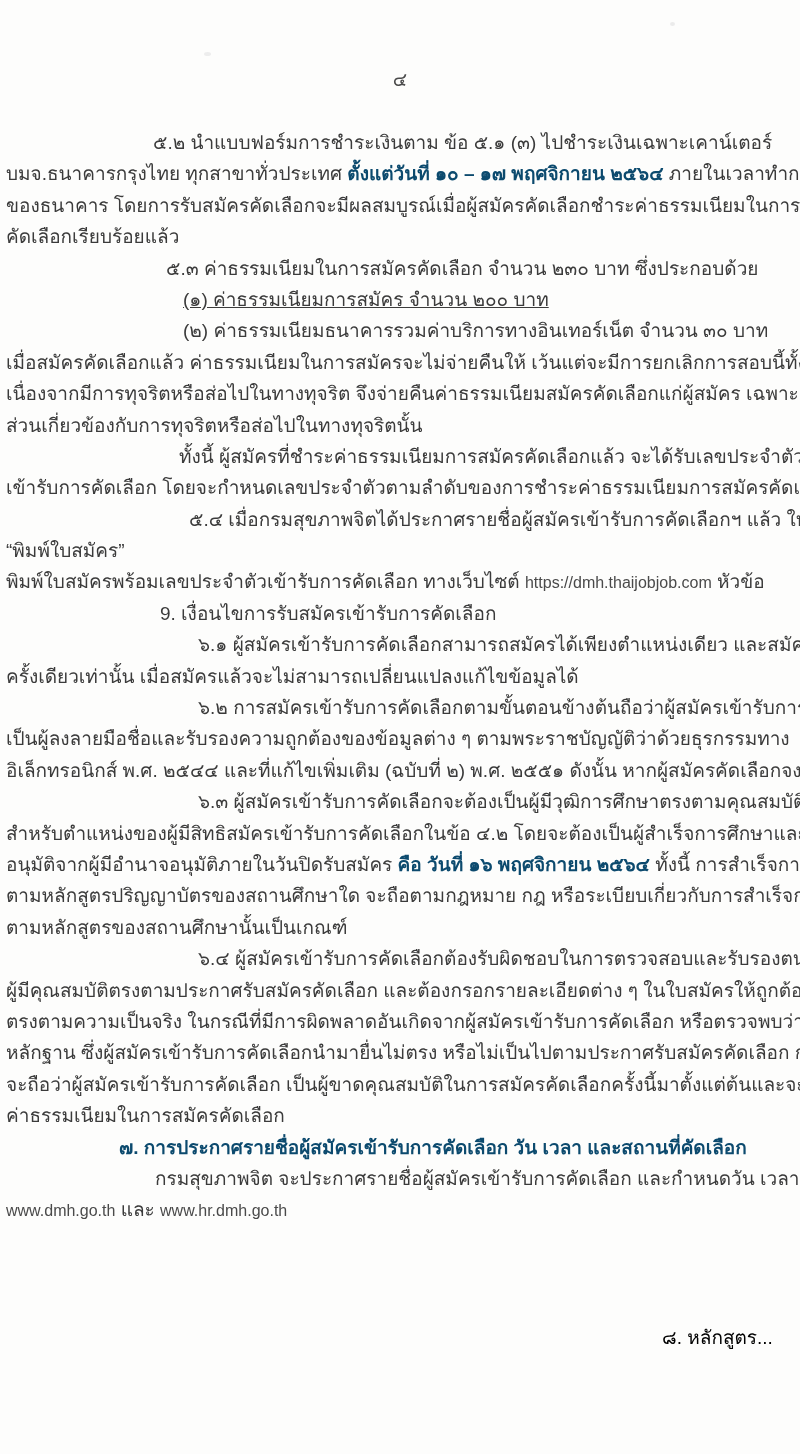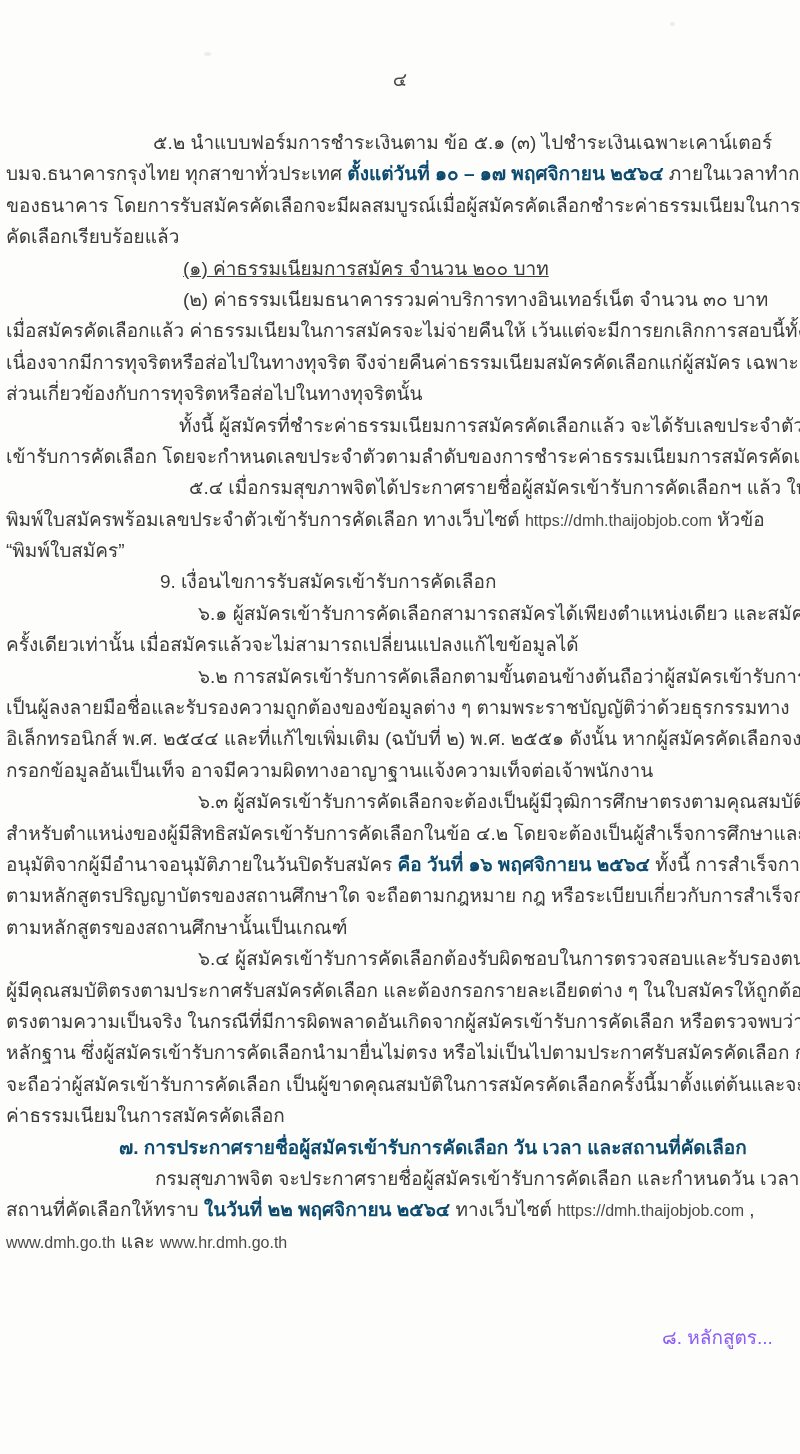--- a/index.html
+++ b/index.html
@@ -27,21 +27,21 @@
     height:31.4px; line-height:31.4px;
     white-space:nowrap;
     font-size:19px;
     overflow:visible;
   }
   .line span{ vertical-align:baseline; }
   .line .b{ font-weight:bold; color:#0c4a6e; }
   .line .lat{ font-size:16px; color:#4a4a4a; letter-spacing:0; }
   .footer-marker{
     position:absolute; top:1322px; left:662px;
-    font-size:19px; color:#8b5cf6;
+    font-size:19px; color:#000000;
     white-space:nowrap;
   }
   
   .speck{ position:absolute; border-radius:50%; pointer-events:none; }
   .speck.s1{ left:204px; top:52px;  width:7px; height:4px; background:#ededed; }
   .speck.s2{ left:670px; top:22px;  width:5px; height:4px; background:#ebebeb; }
   .speck.s3{ left:414px; top:206px; width:4px; height:3px; background:#f0f0f0; }
 </style>
 </head>
 <body>
@@ -51,48 +51,47 @@
   <div class="speck s2"></div>
   <div class="speck s3"></div>
 
   <div class="page-number">๔</div>
 
   <div class="content">
       <div class="line" style="padding-left: 147px;"><span>๕.๒ นำแบบฟอร์มการชำระเงินตาม ข้อ ๕.๑ (๓) ไปชำระเงินเฉพาะเคาน์เตอร์</span></div>
       <div class="line"><span>บมจ.ธนาคารกรุงไทย ทุกสาขาทั่วประเทศ </span><span class="b">ตั้งแต่วันที่ ๑๐ – ๑๗ พฤศจิกายน ๒๕๖๔</span><span> ภายในเวลาทำการ</span></div>
       <div class="line"><span>ของธนาคาร โดยการรับสมัครคัดเลือกจะมีผลสมบูรณ์เมื่อผู้สมัครคัดเลือกชำระค่าธรรมเนียมในการสมัคร</span></div>
       <div class="line"><span>คัดเลือกเรียบร้อยแล้ว</span></div>
+      <div class="line" style="padding-left: 160px;"><span>๕.๓ ค่าธรรมเนียมในการสมัครคัดเลือก จำนวน ๒๓๐ บาท ซึ่งประกอบด้วย</span></div>
       <div class="line" style="padding-left: 177px; text-decoration: underline;"><span>(๑) ค่าธรรมเนียมการสมัคร จำนวน ๒๐๐ บาท</span></div>
       <div class="line" style="padding-left: 177px;"><span>(๒) ค่าธรรมเนียมธนาคารรวมค่าบริการทางอินเทอร์เน็ต จำนวน ๓๐ บาท</span></div>
       <div class="line"><span>เมื่อสมัครคัดเลือกแล้ว ค่าธรรมเนียมในการสมัครจะไม่จ่ายคืนให้ เว้นแต่จะมีการยกเลิกการสอบนี้ทั้งหมด</span></div>
       <div class="line"><span>เนื่องจากมีการทุจริตหรือส่อไปในทางทุจริต จึงจ่ายคืนค่าธรรมเนียมสมัครคัดเลือกแก่ผู้สมัคร เฉพาะผู้ที่มิได้มี</span></div>
       <div class="line"><span>ส่วนเกี่ยวข้องกับการทุจริตหรือส่อไปในทางทุจริตนั้น</span></div>
       <div class="line" style="padding-left: 173px;"><span>ทั้งนี้ ผู้สมัครที่ชำระค่าธรรมเนียมการสมัครคัดเลือกแล้ว จะได้รับเลขประจำตัวสมัคร</span></div>
       <div class="line"><span>เข้ารับการคัดเลือก โดยจะกำหนดเลขประจำตัวตามลำดับของการชำระค่าธรรมเนียมการสมัครคัดเลือก</span></div>
       <div class="line" style="padding-left: 183px;"><span>๕.๔ เมื่อกรมสุขภาพจิตได้ประกาศรายชื่อผู้สมัครเข้ารับการคัดเลือกฯ แล้ว ให้ผู้สมัคร</span></div>
+      <div class="line"><span>“พิมพ์ใบสมัคร”</span></div>
       <div class="line"><span>พิมพ์ใบสมัครพร้อมเลขประจำตัวเข้ารับการคัดเลือก ทางเว็บไซต์ </span><span class="lat">https://dmh.thaijobjob.com</span><span> หัวข้อ</span></div>
-      <div class="line"><span>“พิมพ์ใบสมัคร”</span></div>
       <div class="line" style="padding-left: 154px;"><span>9. เงื่อนไขการรับสมัครเข้ารับการคัดเลือก</span></div>
       <div class="line" style="padding-left: 192px;"><span>๖.๑ ผู้สมัครเข้ารับการคัดเลือกสามารถสมัครได้เพียงตำแหน่งเดียว และสมัครได้</span></div>
       <div class="line"><span>ครั้งเดียวเท่านั้น เมื่อสมัครแล้วจะไม่สามารถเปลี่ยนแปลงแก้ไขข้อมูลได้</span></div>
       <div class="line" style="padding-left: 192px;"><span>๖.๒ การสมัครเข้ารับการคัดเลือกตามขั้นตอนข้างต้นถือว่าผู้สมัครเข้ารับการคัดเลือก</span></div>
       <div class="line"><span>เป็นผู้ลงลายมือชื่อและรับรองความถูกต้องของข้อมูลต่าง ๆ ตามพระราชบัญญัติว่าด้วยธุรกรรมทาง</span></div>
       <div class="line"><span>อิเล็กทรอนิกส์ พ.ศ. ๒๕๔๔ และที่แก้ไขเพิ่มเติม (ฉบับที่ ๒) พ.ศ. ๒๕๕๑ ดังนั้น หากผู้สมัครคัดเลือกจงใจ</span></div>
-      <div class="line"><span>กรอกข้อมูลอันเป็นเท็จ อาจมีความผิดทางอาญาฐานแจ้งความเท็จต่อเจ้าพนักงาน</span></div>
       <div class="line" style="padding-left: 192px;"><span>๖.๓ ผู้สมัครเข้ารับการคัดเลือกจะต้องเป็นผู้มีวุฒิการศึกษาตรงตามคุณสมบัติเฉพาะ</span></div>
       <div class="line"><span>สำหรับตำแหน่งของผู้มีสิทธิสมัครเข้ารับการคัดเลือกในข้อ ๔.๒ โดยจะต้องเป็นผู้สำเร็จการศึกษาและได้รับการ</span></div>
       <div class="line"><span>อนุมัติจากผู้มีอำนาจอนุมัติภายในวันปิดรับสมัคร </span><span class="b">คือ วันที่ ๑๖ พฤศจิกายน ๒๕๖๔</span><span> ทั้งนี้ การสำเร็จการศึกษา</span></div>
       <div class="line"><span>ตามหลักสูตรปริญญาบัตรของสถานศึกษาใด จะถือตามกฎหมาย กฎ หรือระเบียบเกี่ยวกับการสำเร็จการศึกษา</span></div>
       <div class="line"><span>ตามหลักสูตรของสถานศึกษานั้นเป็นเกณฑ์</span></div>
       <div class="line" style="padding-left: 192px;"><span>๖.๔ ผู้สมัครเข้ารับการคัดเลือกต้องรับผิดชอบในการตรวจสอบและรับรองตนเองว่าเป็น</span></div>
       <div class="line"><span>ผู้มีคุณสมบัติตรงตามประกาศรับสมัครคัดเลือก และต้องกรอกรายละเอียดต่าง ๆ ในใบสมัครให้ถูกต้องครบถ้วน</span></div>
       <div class="line"><span>ตรงตามความเป็นจริง ในกรณีที่มีการผิดพลาดอันเกิดจากผู้สมัครเข้ารับการคัดเลือก หรือตรวจพบว่าเอกสาร</span></div>
       <div class="line"><span>หลักฐาน ซึ่งผู้สมัครเข้ารับการคัดเลือกนำมายื่นไม่ตรง หรือไม่เป็นไปตามประกาศรับสมัครคัดเลือก กรมสุขภาพจิต</span></div>
       <div class="line"><span>จะถือว่าผู้สมัครเข้ารับการคัดเลือก เป็นผู้ขาดคุณสมบัติในการสมัครคัดเลือกครั้งนี้มาตั้งแต่ต้นและจะไม่คืน</span></div>
       <div class="line"><span>ค่าธรรมเนียมในการสมัครคัดเลือก</span></div>
       <div class="line" style="padding-left: 113px;"><span class="b">๗. การประกาศรายชื่อผู้สมัครเข้ารับการคัดเลือก วัน เวลา และสถานที่คัดเลือก</span></div>
       <div class="line" style="padding-left: 149px;"><span>กรมสุขภาพจิต จะประกาศรายชื่อผู้สมัครเข้ารับการคัดเลือก และกำหนดวัน เวลา และ</span></div>
-      <div class="line"><span>สถานที่คัดเลือกให้ทราบ </span><span class="b">ในวันที่ ๒๒ พฤศจิกายน ๒๕๖๔</span><span> ทางเว็บไซต์ </span><span class="lat">https://dmh.thaijobjob.com</span><span> ,</span></div>
       <div class="line"><span class="lat">www.dmh.go.th</span><span> และ </span><span class="lat">www.hr.dmh.go.th</span></div>
     </div>
 
   <div class="footer-marker">๘. หลักสูตร...</div>
 </div>
 
 </body></html>

